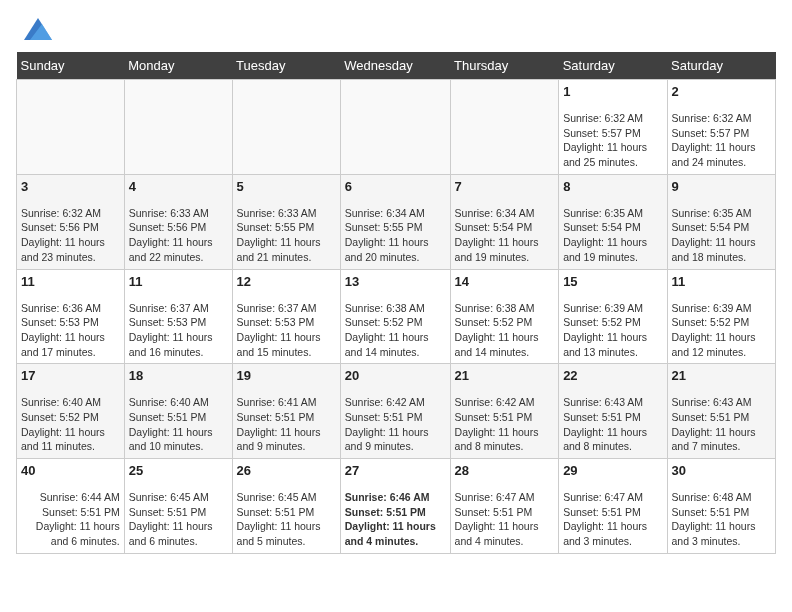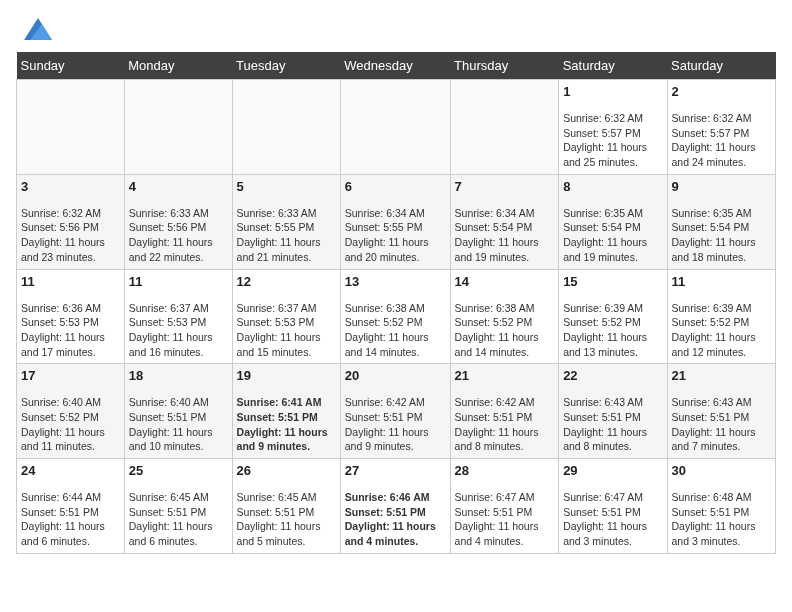--- a/index.html
+++ b/index.html
@@ -227,21 +227,21 @@
 Daylight: 11 hours and 11 minutes.</div>
         </td>
         <td>
           <span class="day-number">18</span>
           <div class="day-info" style="white-space: pre-line;">Sunrise: 6:40 AM
 Sunset: 5:51 PM
 Daylight: 11 hours and 10 minutes.</div>
         </td>
         <td>
           <span class="day-number">19</span>
-          <div class="day-info" style="white-space: pre-line; font-weight: bold;">Sunrise: 6:41 AM
+          <div class="day-info" style="white-space: pre-line;">Sunrise: 6:41 AM
 Sunset: 5:51 PM
 Daylight: 11 hours and 9 minutes.</div>
         </td>
         <td>
           <span class="day-number">20</span>
           <div class="day-info" style="white-space: pre-line;">Sunrise: 6:42 AM
 Sunset: 5:51 PM
 Daylight: 11 hours and 9 minutes.</div>
         </td>
         <td>
@@ -258,22 +258,22 @@
         </td>
         <td>
           <span class="day-number">21</span>
           <div class="day-info" style="white-space: pre-line;">Sunrise: 6:43 AM
 Sunset: 5:51 PM
 Daylight: 11 hours and 7 minutes.</div>
         </td>
       </tr>
       <tr>
         <td>
-          <span class="day-number">24</span>
-          <div class="day-info" style="white-space: pre-line;">Sunrise: 6:44 AM
+          <span class="day-number">40</span>
+          <div class="day-info" style="white-space: pre-line; text-align: right;">Sunrise: 6:44 AM
 Sunset: 5:51 PM
 Daylight: 11 hours and 6 minutes.</div>
         </td>
         <td>
           <span class="day-number">25</span>
           <div class="day-info" style="white-space: pre-line;">Sunrise: 6:45 AM
 Sunset: 5:51 PM
 Daylight: 11 hours and 6 minutes.</div>
         </td>
         <td>

